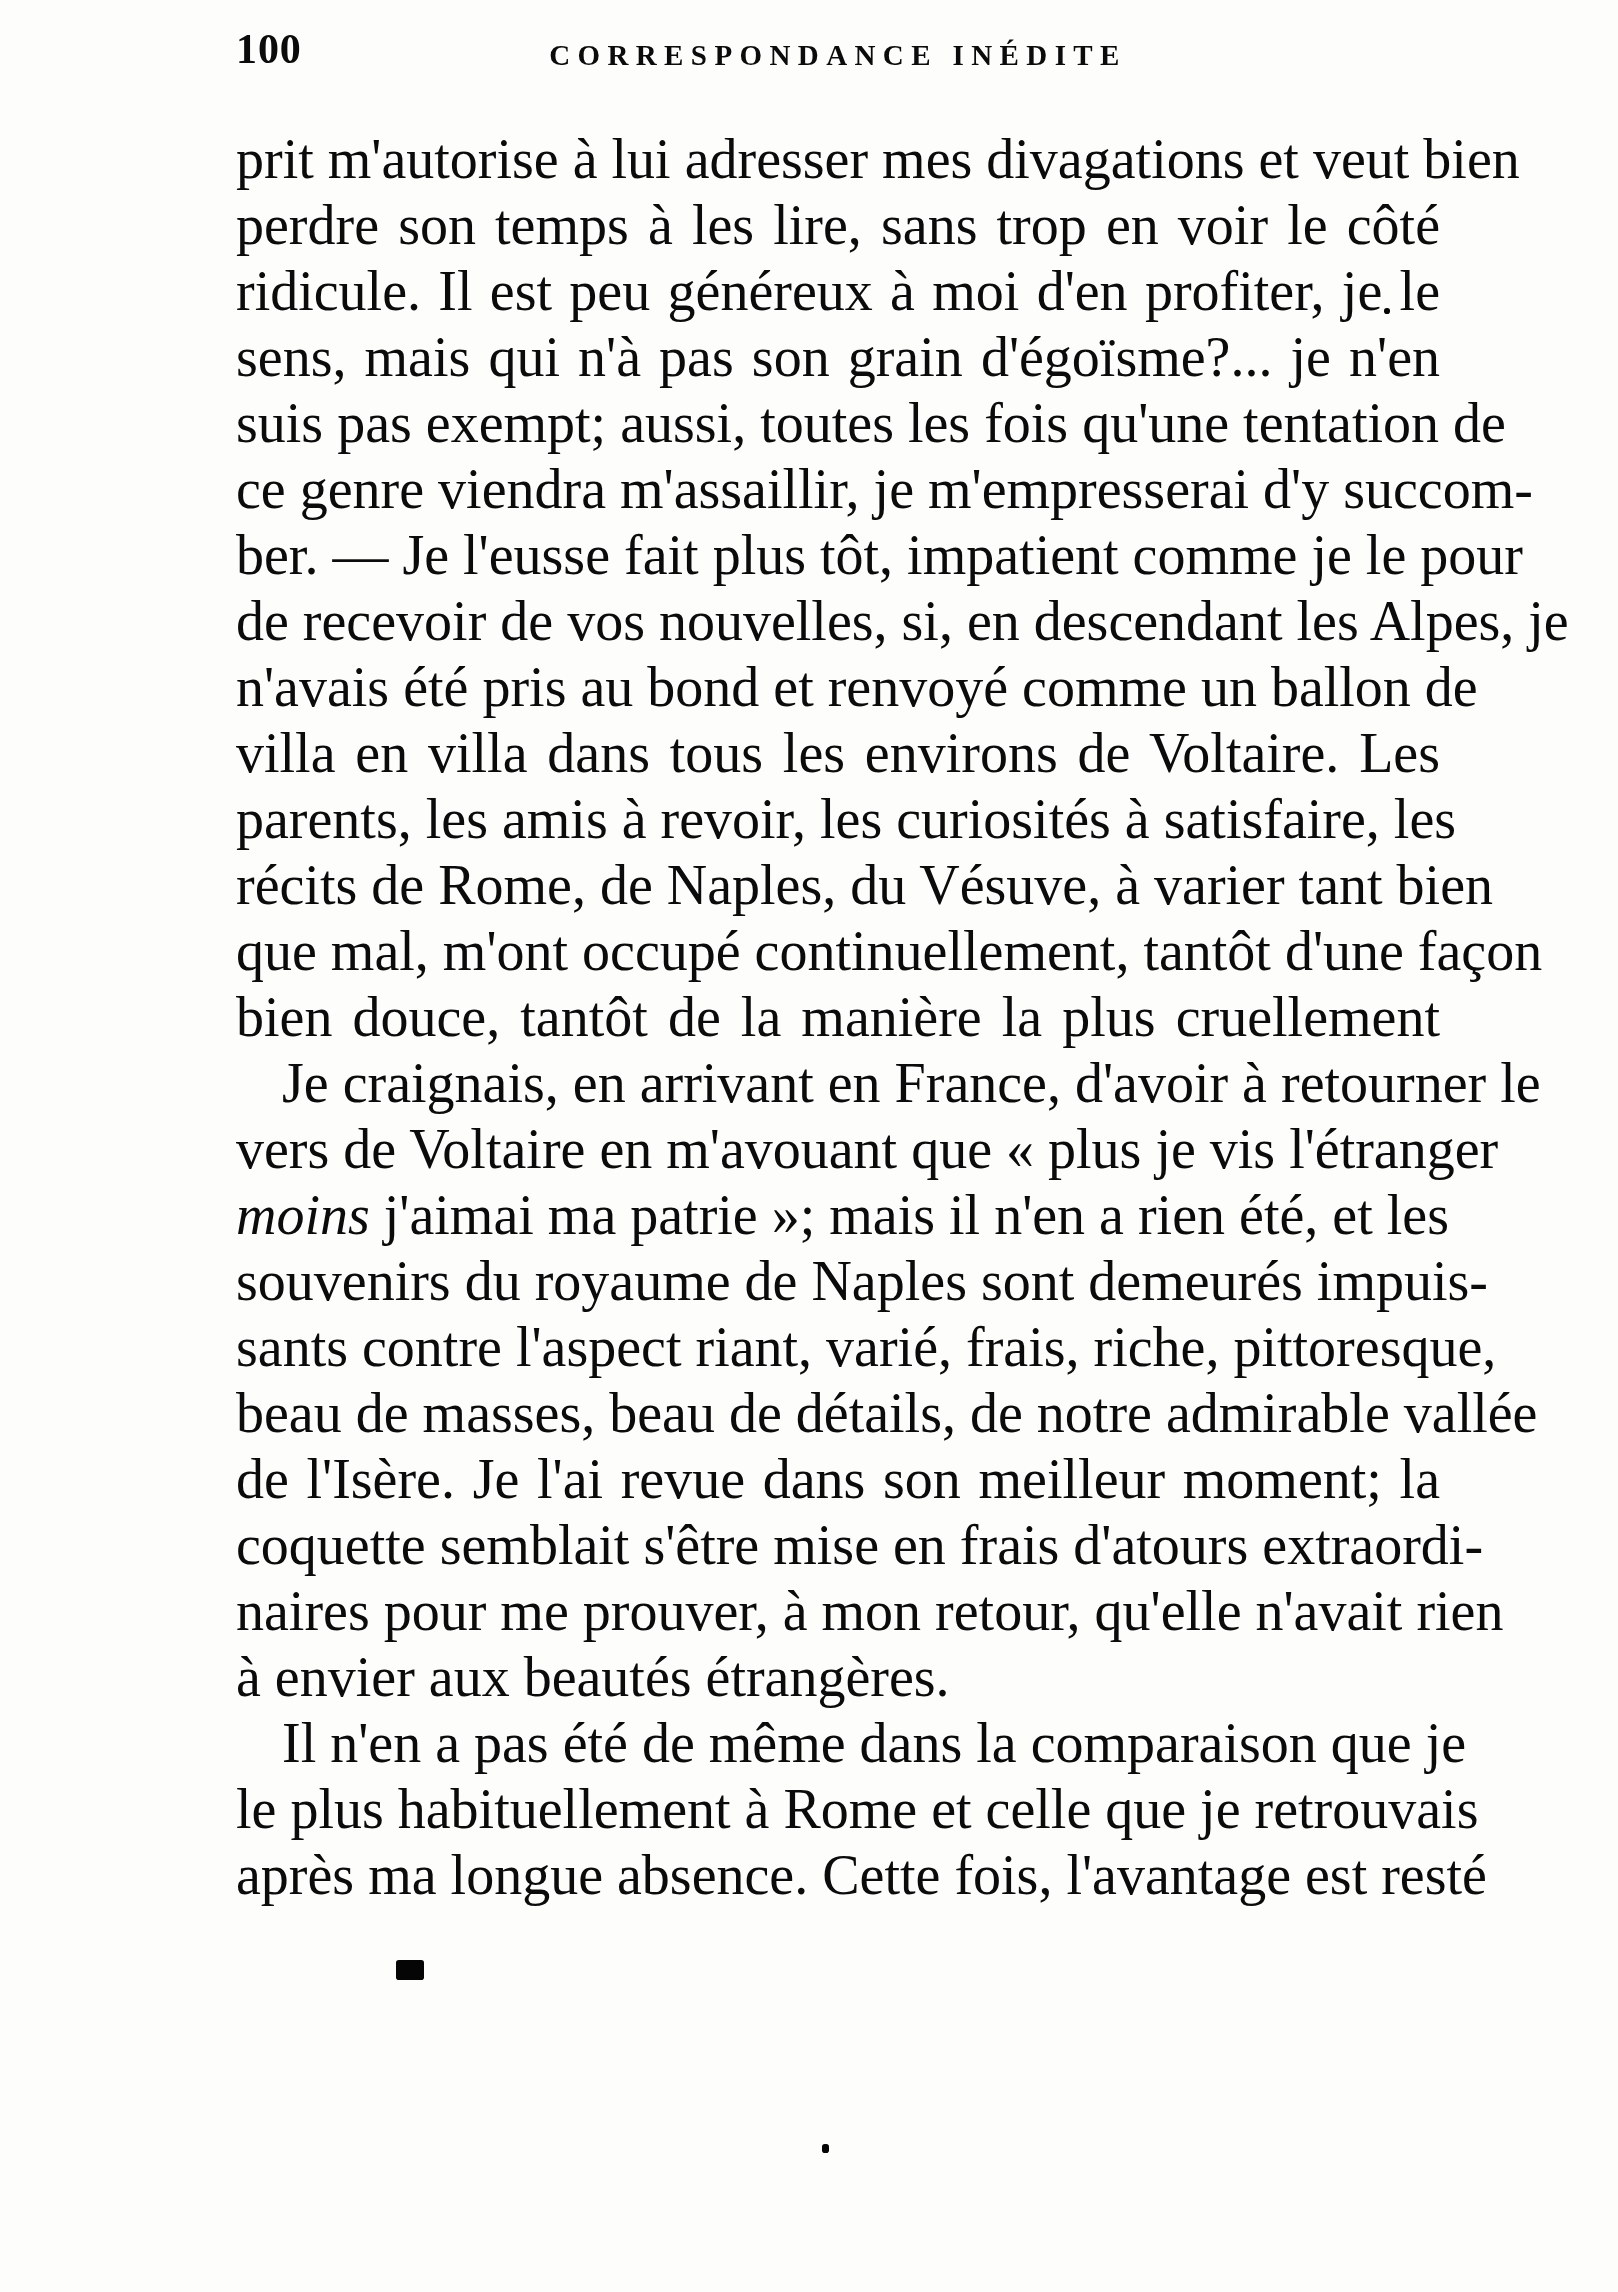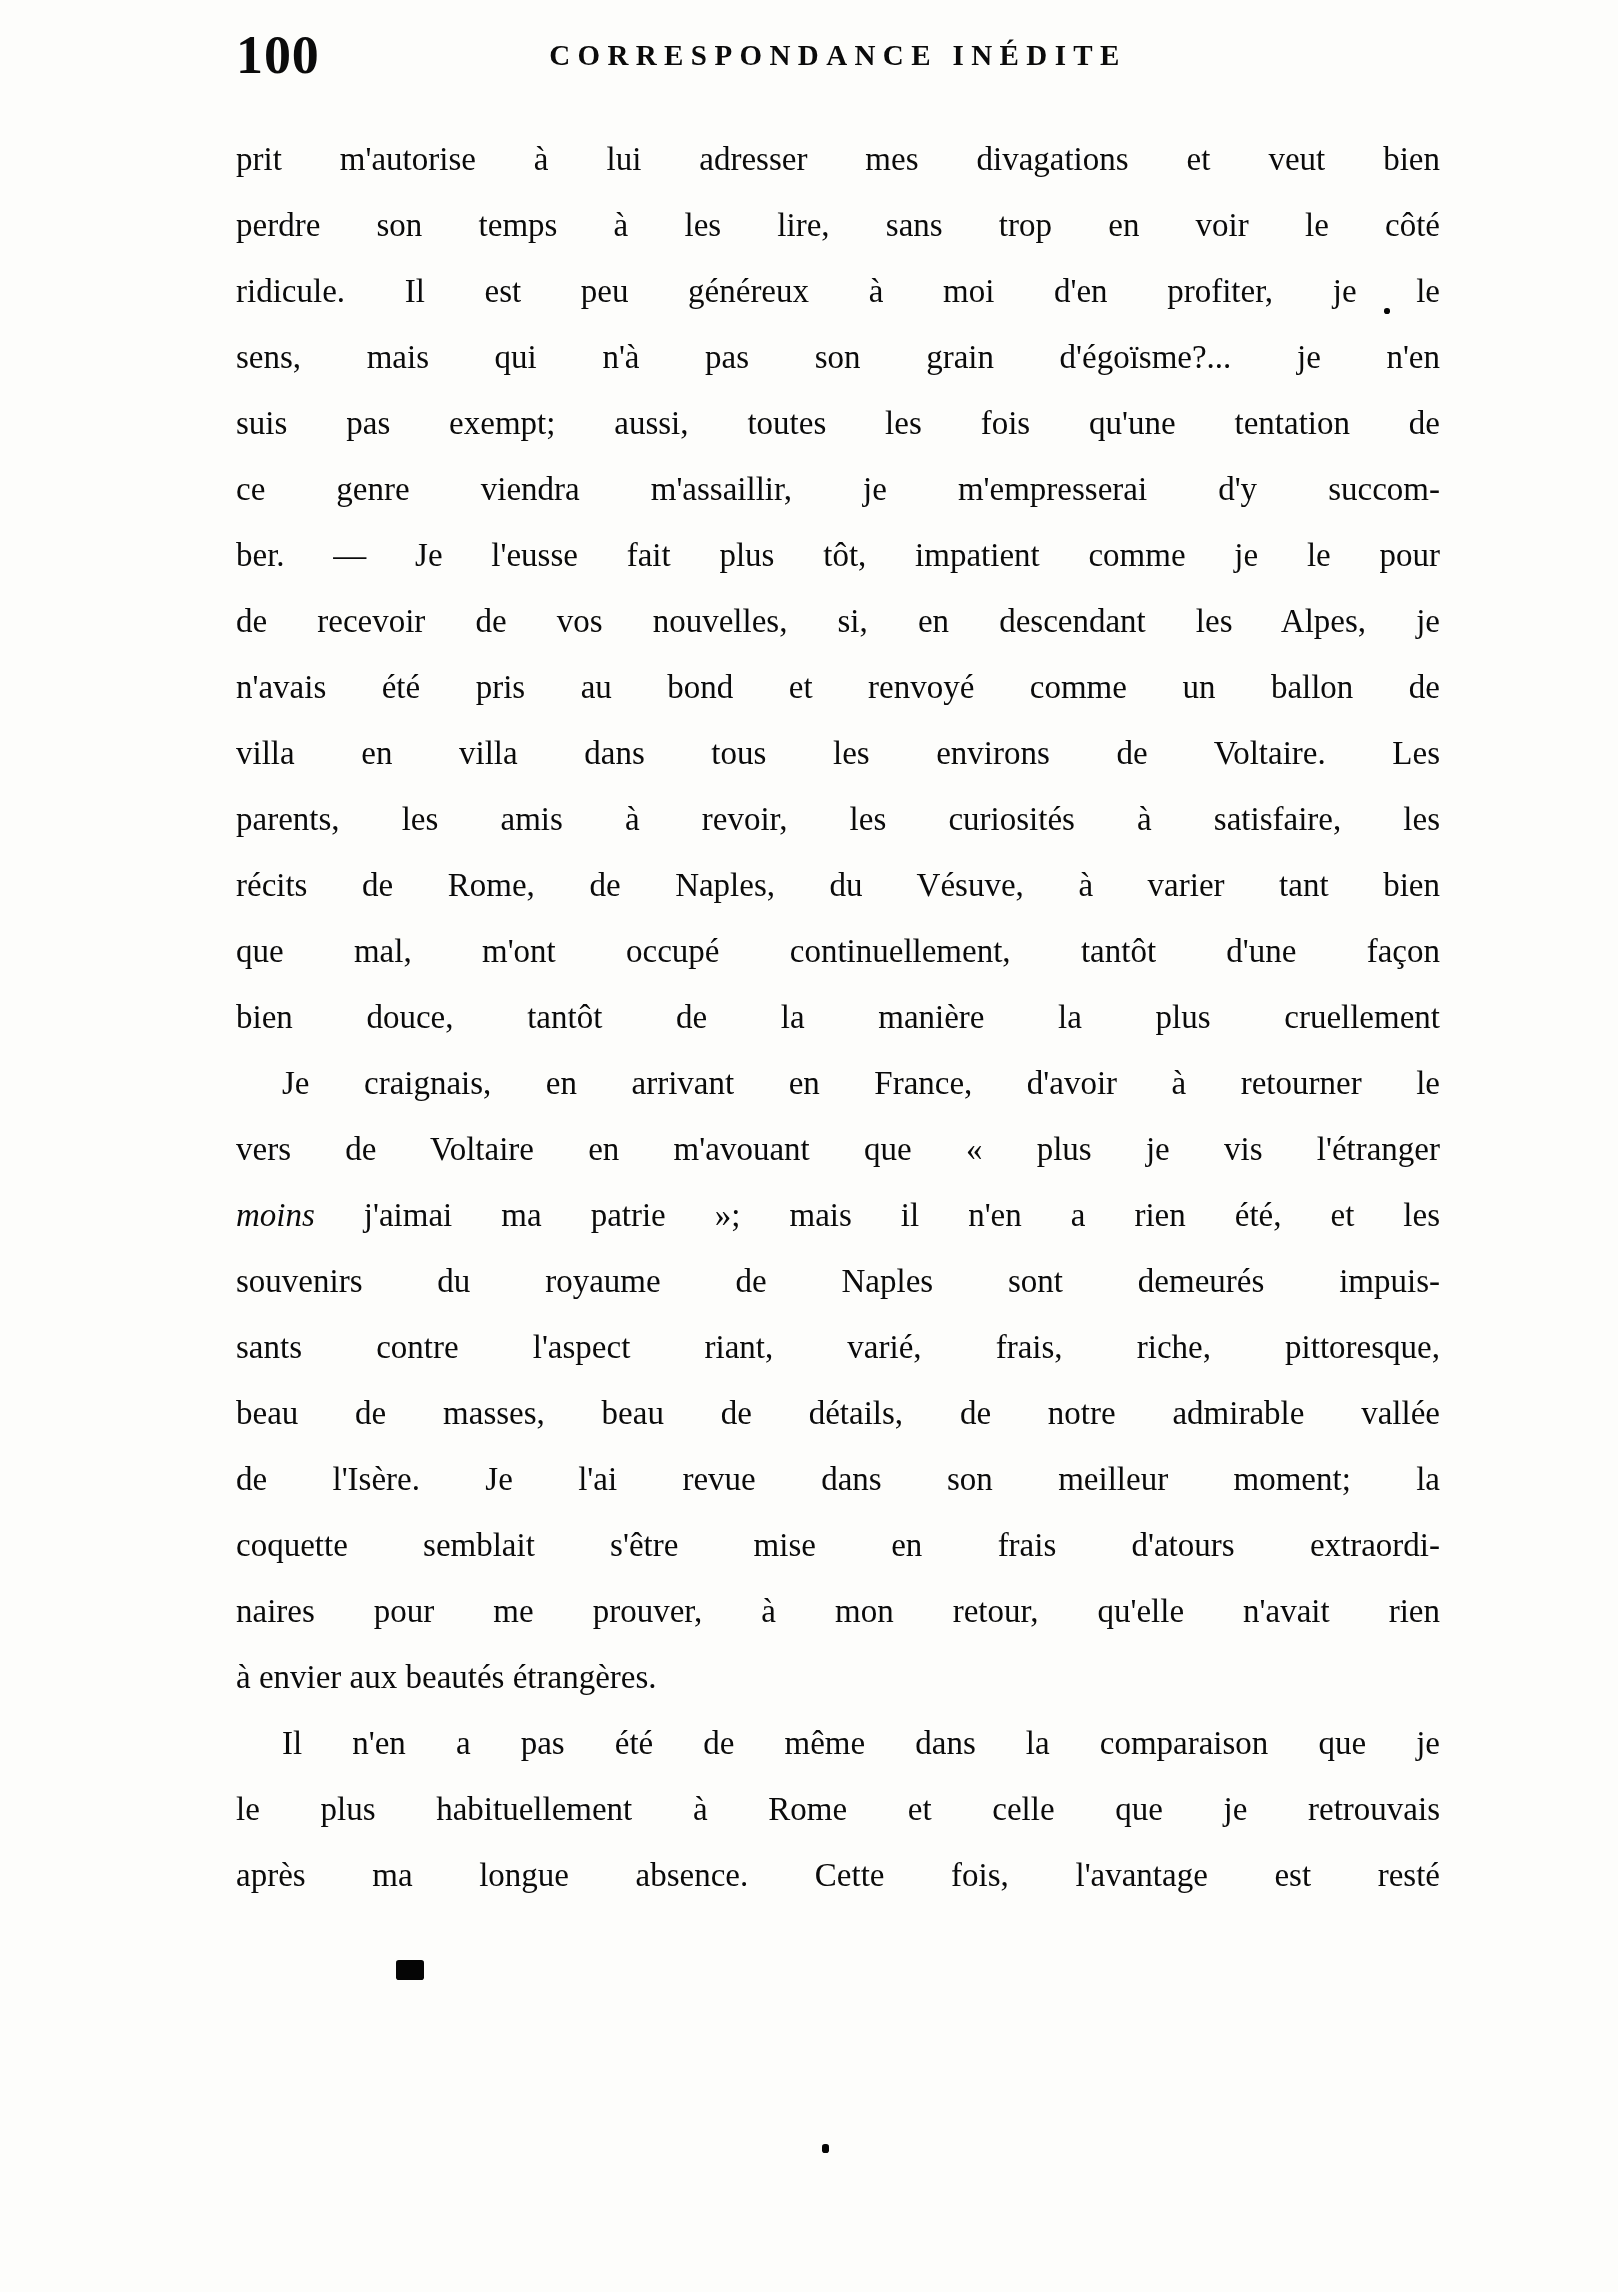--- a/index.html
+++ b/index.html
@@ -13,21 +13,21 @@
     height: 2293px;
     background: #fdfdfb;
     color: #0b0b0b;
     font-family: "Liberation Serif", "DejaVu Serif", serif;
     overflow: hidden;
   }
   .header-number {
     position: absolute;
     left: 236px;
     top: 28px;
-    font-size: 54px;
+    font-size: 42px;
     font-weight: bold;
     line-height: 1;
     letter-spacing: 0.9px;
   }
   .header-title {
     position: absolute;
     left: 236px;
     top: 41px;
     width: 1204px;
     text-align: center;
@@ -35,21 +35,21 @@
     font-weight: bold;
     letter-spacing: 7.4px;
     line-height: 1;
     white-space: nowrap;
   }
   .text-body {
     position: absolute;
     left: 236px;
     top: 126px;
     width: 1204px;
-    font-size: 33px;
+    font-size: 56px;
     line-height: 66px;
   }
   .line {
     height: 66px;
     text-align: justify;
     text-align-last: justify;
     white-space: nowrap;
   }
   .line.indent {
     text-indent: 46px;

